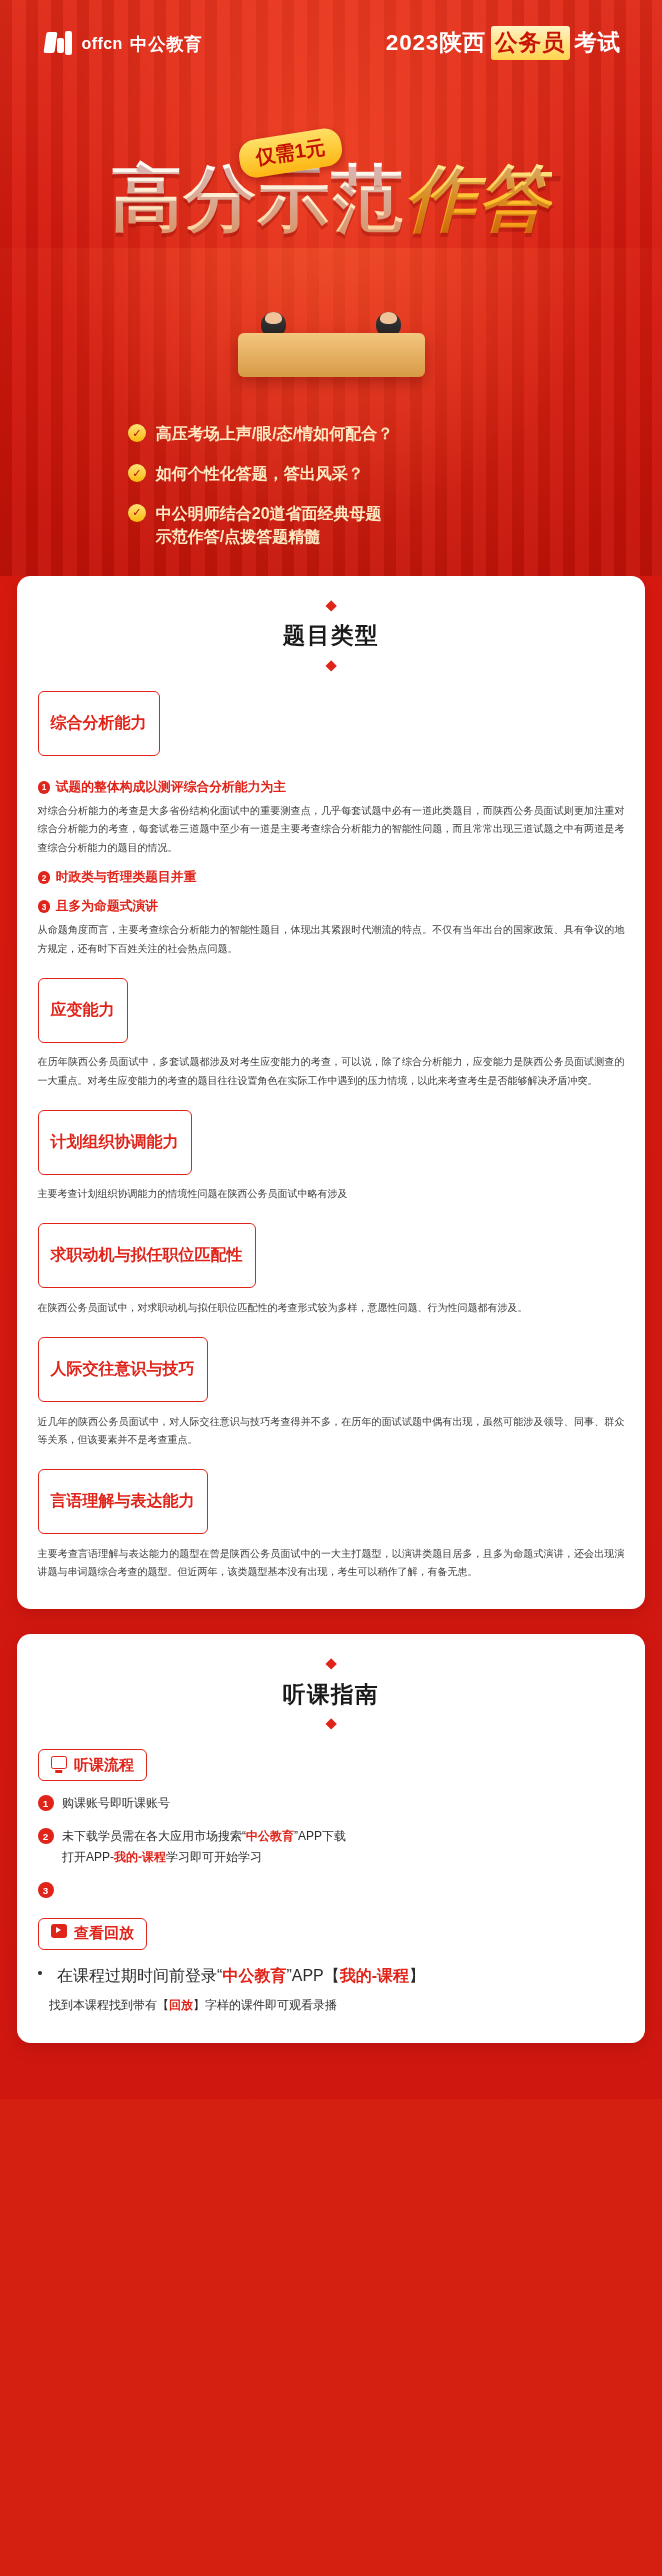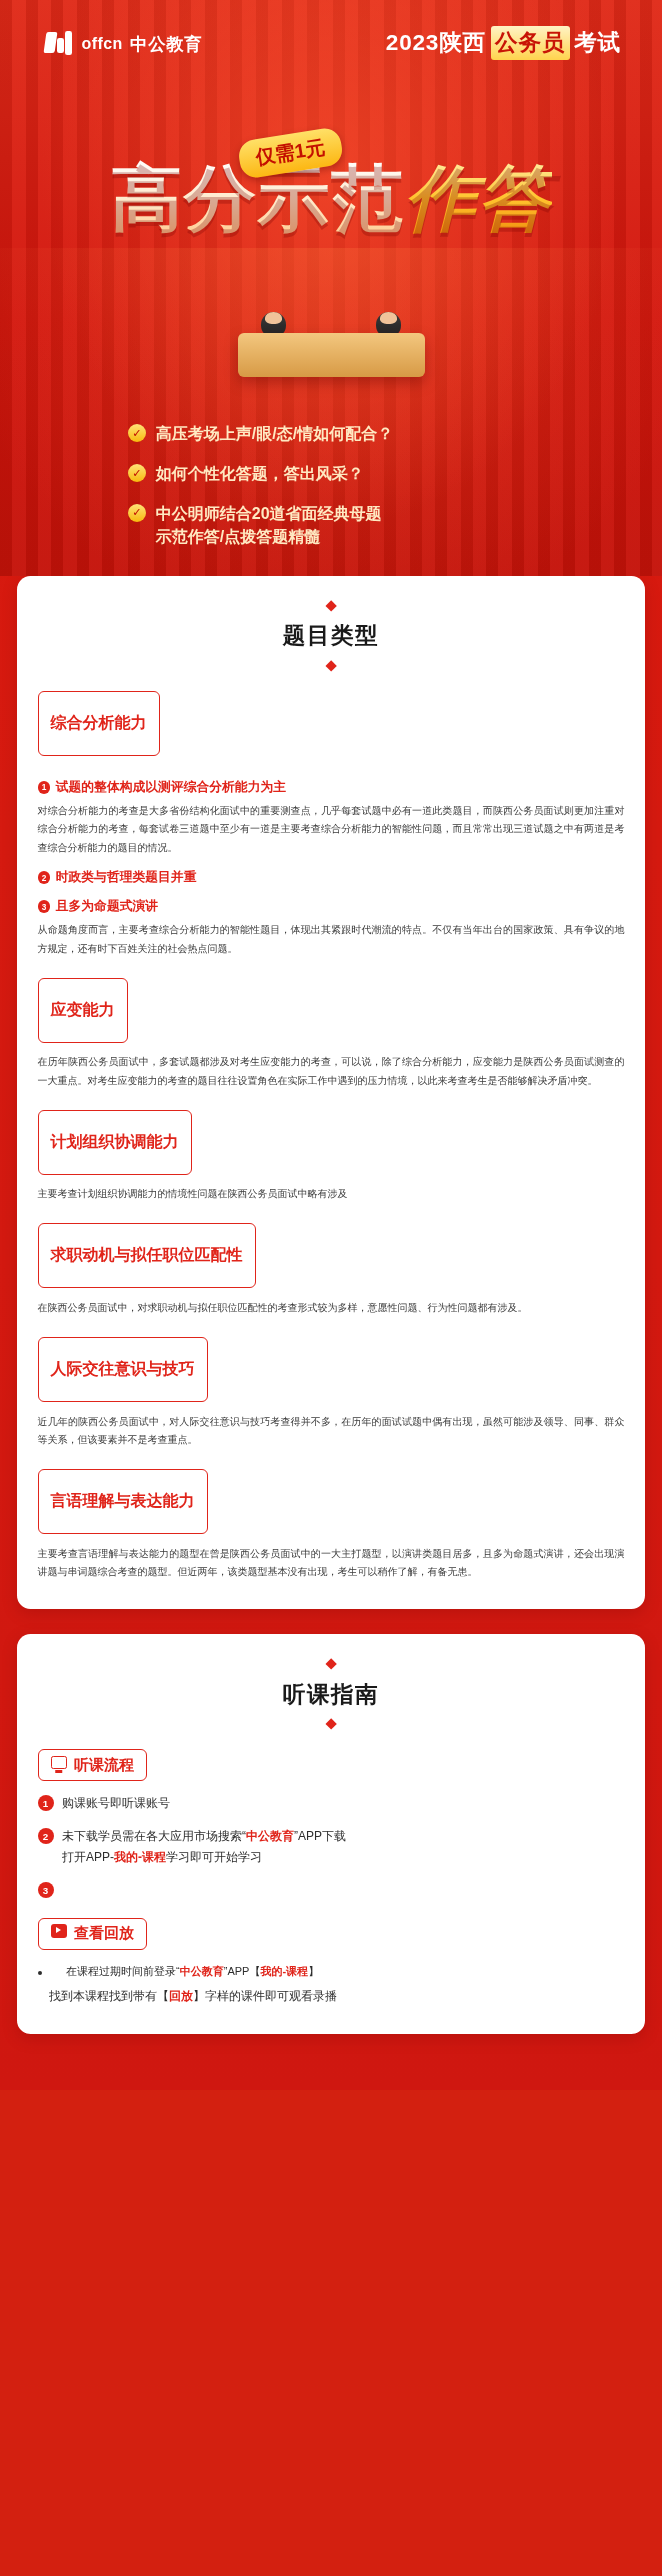--- a/index.html
+++ b/index.html
@@ -254,22 +254,22 @@
   .step .n {
     width: 16px; height: 16px; border-radius: 50%;
     background: #e0241a; color: #fff;
     font-size: 9.8px; font-weight: bold;
     display: flex; align-items: center; justify-content: center;
     flex: 0 0 auto; margin-top: 2.3px;
   }
   .step .stxt { font-size: 12px; line-height: 1.75; color: #2d2d2d; }
   .red-b { color: #e0241a; font-weight: bold; }
   .dot-item {
-    display: flex; align-items: flex-start; gap: 24px;
-    font-size: 11px; line-height: 1.8; color: #2d2d2d;
+    display: flex; align-items: flex-start; gap: 15px;
+    font-size: 16px; line-height: 1.8; color: #2d2d2d;
     margin-bottom: 4.5px;
   }
   .dot-item .d {
     width: 4.5px; height: 4.5px; border-radius: 50%; background: #2d2d2d;
     flex: 0 0 auto; margin-top: 9px;
   }
   .indent { padding-left: 11.3px; font-size: 12px; line-height: 1.8; color: #2d2d2d; }
 </style>
 </head>
 <body>

